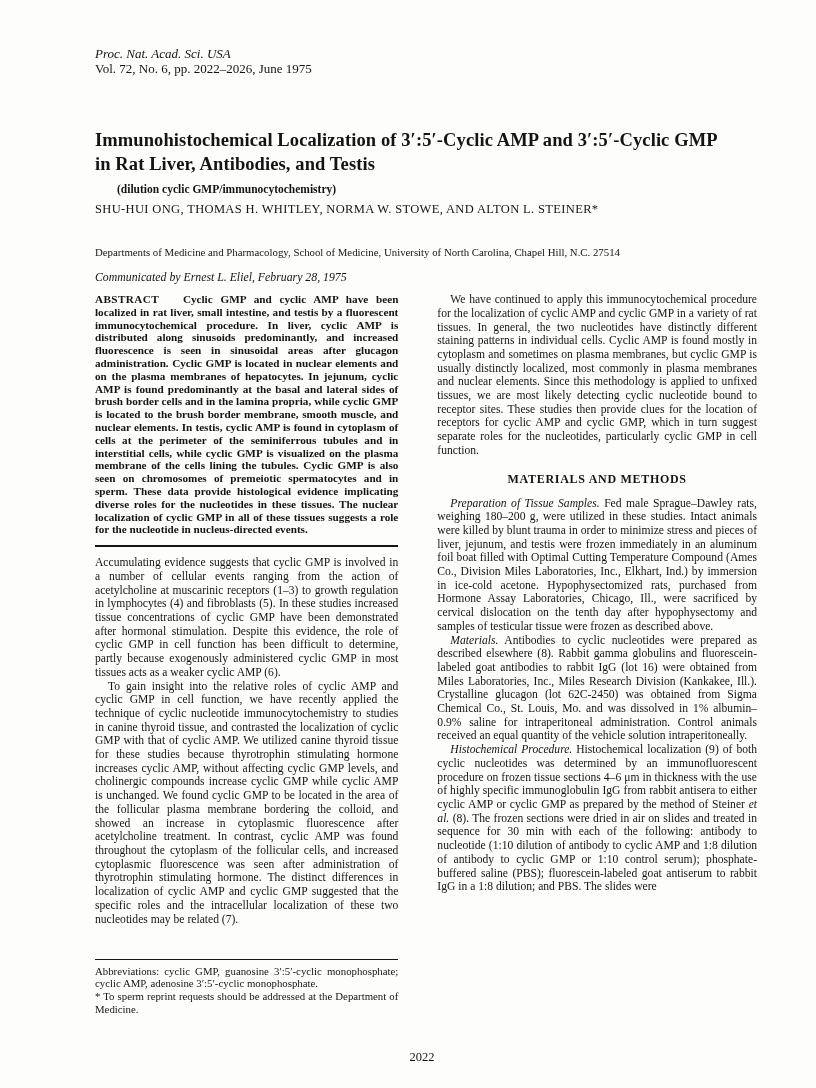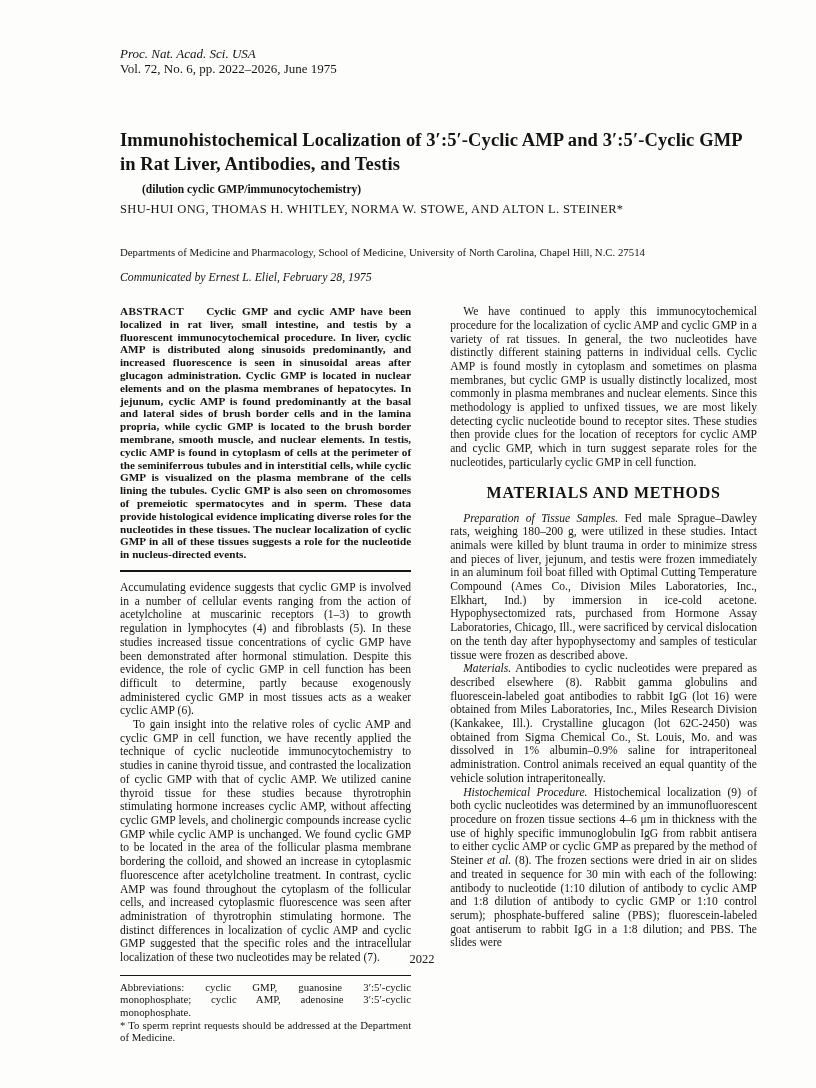--- a/index.html
+++ b/index.html
@@ -2,46 +2,46 @@
 <html><head>
 <meta charset="utf-8">
 <style>
   html,body{margin:0;padding:0;}
   body{
     width:816px;height:1088px;overflow:hidden;
     background:#fdfdfb;color:#141414;
     font-family:"Liberation Serif","DejaVu Serif",serif;
   }
   .page{box-sizing:border-box;width:816px;height:1088px;
-    padding:46px 59px 0 120px;position:relative;}
+    padding:46px 59px 0 95px;position:relative;}
   .jname{font-style:italic;font-size:13px;line-height:15px;}
   .jissue{font-size:13px;line-height:15px;}
   h1.title{font-size:18.5px;font-weight:bold;line-height:1.3;
     margin:52px 0 0 0;letter-spacing:0.1px;font-family:Liberation Serif, serif;}
   .keywords{font-weight:bold;font-size:11.5px;margin:7px 0 0 22px;}
   .authors{font-size:12.5px;margin-top:7px;letter-spacing:0.35px;}
   .affil{font-size:10.8px;margin-top:29px;}
   .comm{font-style:italic;font-size:11.8px;margin-top:12px;}
-  .cols{display:flex;gap:39px;margin-top:20px;}
+  .cols{display:flex;gap:39px;margin-top:8px;}
   .col.left{width:316px;display:flex;flex-direction:column;min-height:722px;}
   .col.right{width:333px;}
   .abstract{font-weight:bold;font-size:11.2px;line-height:12.8px;
     text-align:justify;margin:0;}
   .ab-label{margin-right:16px;letter-spacing:0.4px;}
   .rule{border:0;border-top:2px solid #161616;margin:9px 0 9px 0;}
   .rule.thin{border-top-width:1.5px;margin:0 0 5px 0;}
   .body-p{font-size:11.6px;line-height:13.7px;text-align:justify;margin:0;}
   .indent{text-indent:13px;}
   .footnotes{margin-top:auto;padding-top:10px;}
   .fn{font-size:10.8px;line-height:12.6px;text-align:justify;margin:0;}
-  .sec-head{font-size:16px;font-weight:bold;text-align:center;
+  .sec-head{font-size:12px;font-weight:bold;text-align:center;
     margin:14px 0 10px 0;letter-spacing:0.7px;}
   .lead{font-style:italic;}
   .ital{font-style:italic;}
-  .pageno{position:absolute;top:952px;left:87px;width:670px;
+  .pageno{position:absolute;top:1050px;left:87px;width:670px;
     text-align:center;font-size:12.5px;}
 </style>
 </head>
 <body>
 
 <div class="page">
 
   <div class="jhead">
     <div class="jname">Proc. Nat. Acad. Sci. USA</div>
     <div class="jissue">Vol. 72, No. 6, pp. 2022–2026, June 1975</div>

